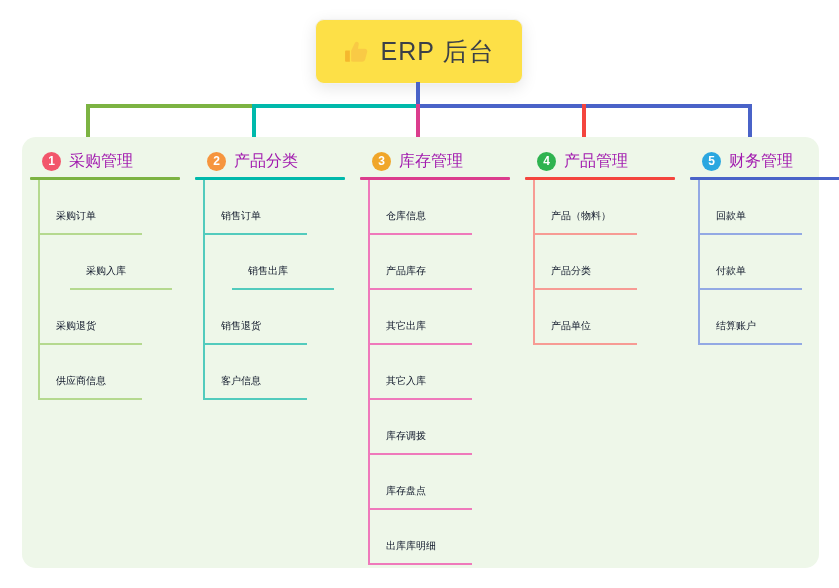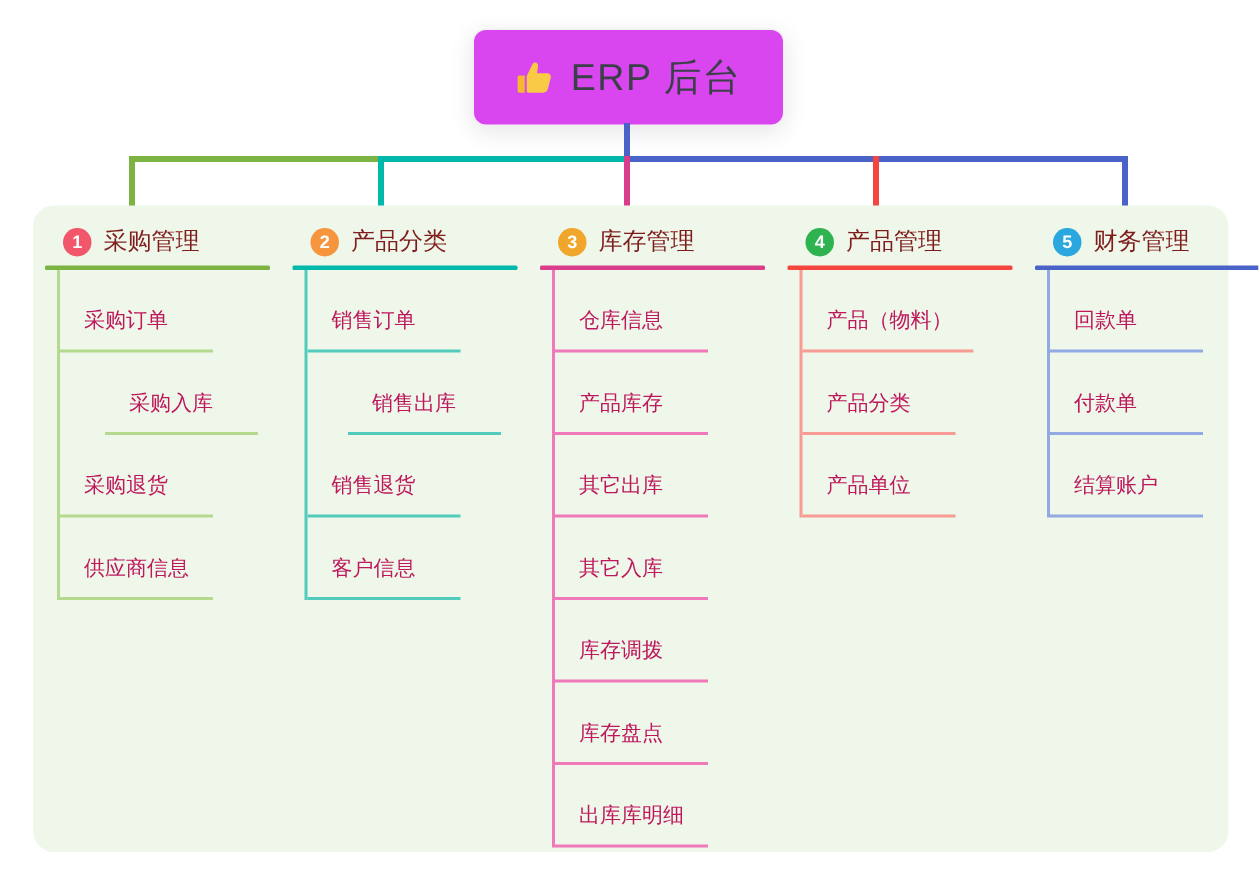--- a/index.html
+++ b/index.html
@@ -3,21 +3,21 @@
 <meta charset="utf-8">
 <style>
   html,body{margin:0;padding:0;background:#ffffff;}
   .canvas{
     position:relative;width:839px;height:588px;background:#ffffff;overflow:hidden;
     font-family:"Liberation Sans","DejaVu Sans",sans-serif;
   }
   
   .root-card{
     position:absolute;left:315px;top:19px;width:206px;height:63px;
-    background:#d946ef;border:1px solid #f1f1f1;border-radius:9px;
+    background:#fde047;border:1px solid #f1f1f1;border-radius:9px;
     box-shadow:0 4px 16px rgba(0,0,0,.10);
     display:flex;align-items:center;justify-content:center;gap:11px;
     font-size:25px;color:#3b4048;font-weight:500;letter-spacing:1px;
   }
   .thumb{width:26px;height:26px;flex:0 0 auto;}
   
   .line{position:absolute;background:#999;}
   .root-drop{left:416px;top:82px;width:4px;height:26px;}
   .h-seg{top:104px;height:4px;}
   .h-left{left:86px;width:170px;}
@@ -31,31 +31,31 @@
     position:absolute;left:22px;top:137px;width:797px;height:431px;
     border-radius:14px;background:#eef7e9;
   }
   
   .branch{position:absolute;top:11px;width:150px;}
   .branch-header{display:flex;align-items:center;gap:8px;height:26px;padding-left:12px;cursor:default;}
   .badge{
     width:19px;height:19px;border-radius:50%;flex:0 0 auto;
     color:#fff;font-size:12px;line-height:19px;text-align:center;font-weight:bold;
   }
-  .branch-label{font-size:16px;color:#7f1d1d;font-weight:500;white-space:nowrap;}
+  .branch-label{font-size:16px;color:#a21caf;font-weight:500;white-space:nowrap;}
   .branch-underline{height:3px;width:150px;margin-top:3px;border-radius:1px;}
   .children{
     margin-left:8px;border-left:2px solid #ccc;width:max-content;
   }
   .child-row{
     position:relative;height:55px;border-bottom:2px solid #ccc;
     display:flex;align-items:flex-end;box-sizing:border-box;
     width:max-content;min-width:102px;padding:0 14px 10px 16px;
   }
-  .child-label{font-size:14px;color:#be185d;white-space:nowrap;}
+  .child-label{font-size:10px;color:#0f172a;white-space:nowrap;}
 </style>
 </head>
 <body>
 
 <div class="canvas">
 
   <div class="root-card">
     <span class="thumb">
       <svg viewBox="0 0 24 24" width="26" height="26" aria-hidden="true">
         <path fill="#f5b82e" d="M2 10.5h3.4V21H2c-.55 0-1-.45-1-1v-8.5c0-.55.45-1 1-1z"></path>

